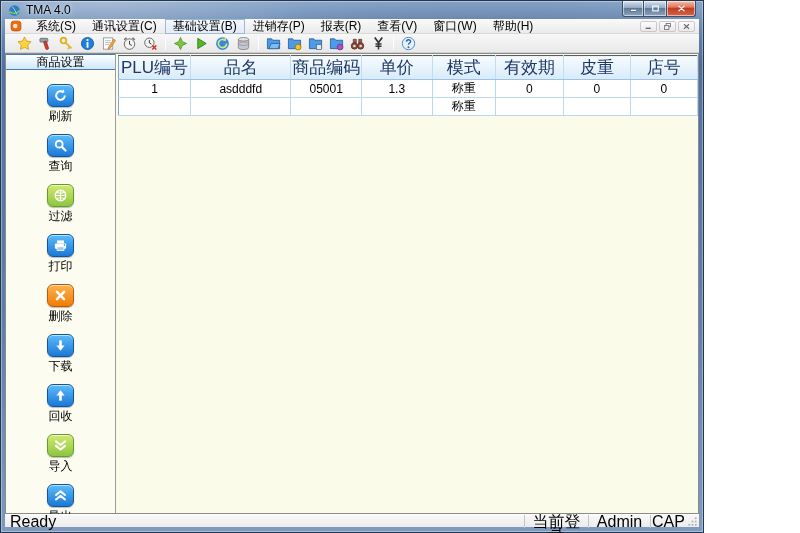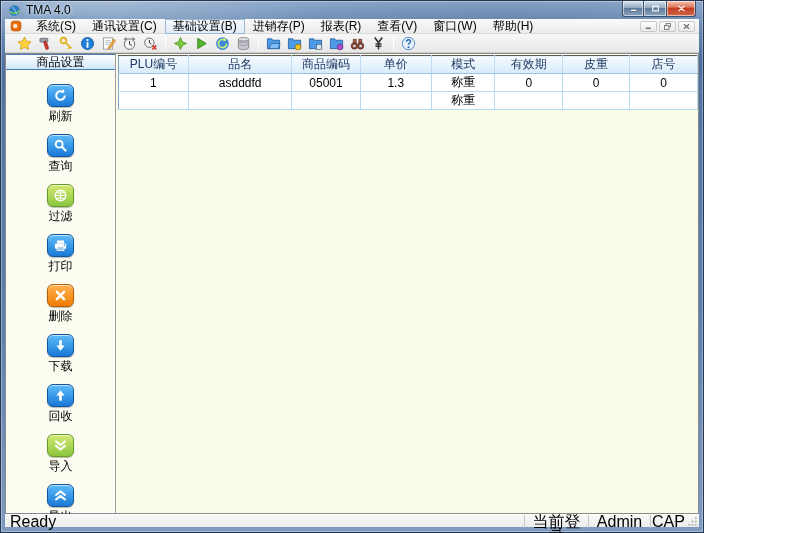--- a/index.html
+++ b/index.html
@@ -67,21 +67,21 @@
   .tile-orange { background:linear-gradient(180deg,#ffb24e,#f17c04); border-color:#b55c06; }
   .side-label { font-size:12px; color:#000; margin-top:1px; }
 
   .content { flex:1; position:relative; background:#fbfbea; }
 
   
   .grid { position:absolute; left:2px; top:1px; border-collapse:collapse; table-layout:fixed;
     border:1px solid #7ba6cc; border-top:1px solid #5c5c5c; background:#fff; }
   .grid th { height:16px; background:linear-gradient(180deg,#f7fbfe,#d7ebfa);
     border-right:1px solid #c2ddf2; border-bottom:1px solid #9cc3e5;
-    font-size:12px; font-weight:normal; color:#1f3864; text-align:center; overflow:hidden; white-space:nowrap; }
+    font-size:17px; font-weight:normal; color:#1f3864; text-align:center; overflow:hidden; white-space:nowrap; }
   .grid td { height:15px; border-right:1px solid #b9d9f1; border-bottom:1px solid #b9d9f1;
     font-size:12px; color:#000; text-align:center; overflow:hidden; white-space:nowrap; background:#fff; }
 
   
   .statusbar { position:absolute; left:4px; right:4px; top:513px; height:13px;
     background:linear-gradient(180deg,#f8f8f8,#ececec); border-top:1px solid #ffffff;
     display:flex; align-items:center; font-size:16px; color:#000; }
   .sb-left { flex:1; padding-left:5px; line-height:13px; }
   .sb-panel { border-left:1px solid #c6c6c6; height:13px; line-height:13px; text-align:center; }
   .sb-p0 { width:64px;margin-left:48px; } .sb-p1 { width:62px; } .sb-p2 { width:36px; }

